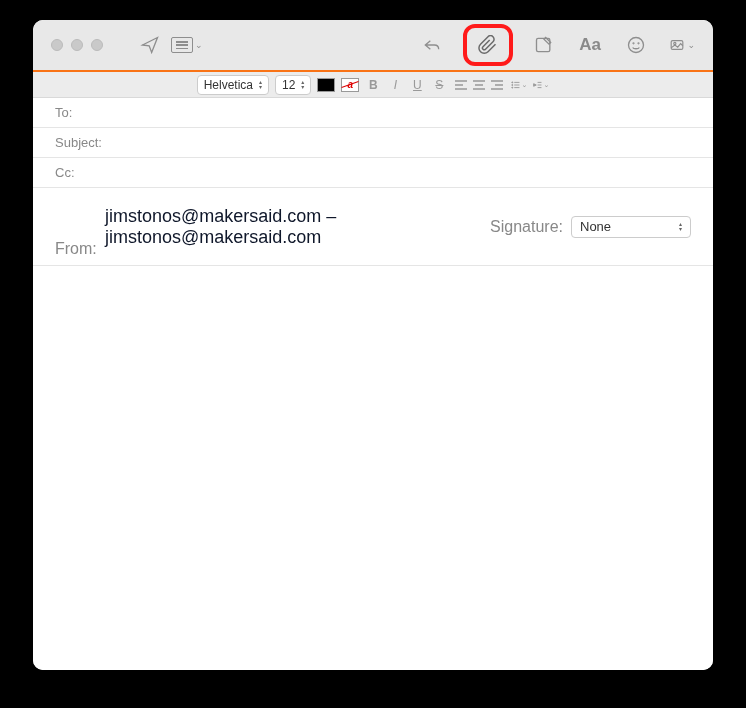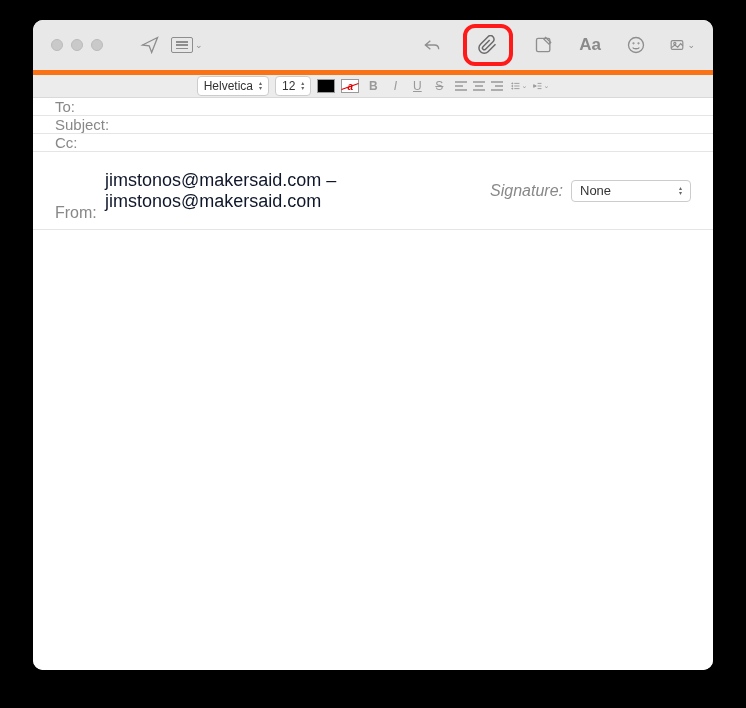--- a/index.html
+++ b/index.html
@@ -12,32 +12,32 @@
     .tb-icon { width: 26px; height: 26px; display: flex; align-items: center; justify-content: center; color: #8e8e8e; cursor: pointer; }
     .tb-icon svg { width: 20px; height: 20px; }
     .stationery { display: flex; align-items: center; color: #8e8e8e; cursor: pointer; }
     .stationery-box { width: 22px; height: 16px; border: 1.5px solid #8e8e8e; border-radius: 2px; display: flex; align-items: center; justify-content: center; }
     .stationery-lines { width: 12px; height: 8px; display: flex; flex-direction: column; justify-content: space-between; }
     .stationery-lines span { height: 1.5px; background: #8e8e8e; }
     .stationery-arrow { font-size: 9px; margin-left: 2px; color: #8e8e8e; }
     .flex-grow { flex: 1; }
     .tb-right { display: flex; align-items: center; gap: 20px; }
     .highlight-ring { position: relative; border: 4px solid #ff1a1a; border-radius: 12px; padding: 4px 8px; margin: -4px -2px; }
-    .format-bar { height: 28px; background: #ececec; border-top: 5px solid #f97316; border-bottom: 1px solid #d9d9d9; display: flex; align-items: center; justify-content: center; gap: 6px; font-size: 12px; color: #666; }
+    .format-bar { height: 28px; background: #ececec; border-top: 2px solid #f97316; border-bottom: 1px solid #d9d9d9; display: flex; align-items: center; justify-content: center; gap: 6px; font-size: 12px; color: #666; }
     .select { background: #fff; border: 1px solid #ccc; border-radius: 4px; height: 20px; display: flex; align-items: center; padding: 0 6px; font-size: 12px; color: #333; cursor: pointer; gap: 6px; }
     .select-arr { display: flex; flex-direction: column; font-size: 6px; line-height: 5px; color: #666; }
     .swatch { width: 18px; height: 14px; border: 1px solid #999; cursor: pointer; }
     .swatch.black { background: #000; }
     .swatch.white { background: #fff; position: relative; display: flex; align-items: center; justify-content: center; color: #d00; font-size: 10px; font-style: italic; font-weight: bold; }
     .swatch.white::after { content: ''; position: absolute; width: 18px; height: 1px; background: #d00; transform: rotate(-20deg); }
     .fmt-btn { width: 16px; height: 16px; display: flex; align-items: center; justify-content: center; color: #999; cursor: pointer; font-size: 12px; }
     .fmt-group { display: flex; gap: 2px; }
     .align-btn svg { width: 14px; height: 14px; }
     .headers { background: #fff; }
-    .hdr-row { display: flex; align-items: flex-start; padding: 0 22px; border-bottom: 1px solid #e5e5e5; font-size: 15px; }
+    .hdr-row { display: flex; align-items: flex-start; padding: 7px 22px; border-bottom: 1px solid #e5e5e5; font-size: 13px; }
     .hdr-label { color: #888; min-width: 58px; }
     .from-row { display: flex; align-items: center; padding: 7px 22px; border-bottom: 1px solid #e5e5e5; gap: 8px; }
     .from-value { color: #0f172a; font-size: 18px; }
     .from-spacer { flex: 1; }
     .sig-select { background: #fff; border: 1px solid #ccc; border-radius: 4px; height: 22px; display: flex; align-items: center; padding: 0 8px; font-size: 13px; color: #333; cursor: pointer; min-width: 120px; justify-content: space-between; }
     .body-area { flex: 1; background: #fff; }
   </style>
 </head>
 <body>
 
@@ -182,21 +182,21 @@
     <div class="hdr-row">
       <span class="hdr-label">Subject:</span>
     </div>
     <div class="hdr-row">
       <span class="hdr-label">Cc:</span>
     </div>
     <div class="from-row">
       <span class="hdr-label" style="min-width:42px;margin-top:45px;">From:</span>
       <span class="from-value">jimstonos@makersaid.com – jimstonos@makersaid.com</span>
       <div class="from-spacer"></div>
-      <span class="hdr-label" style="min-width:auto;font-style:italic;">Signature:</span>
+      <span class="hdr-label" style="min-width:auto;">Signature:</span>
       <div class="sig-select">
         <span>None</span>
         <span class="select-arr">
             <span>▴</span>
             <span>▾</span>
           </span>
       </div>
     </div>
   </div>
 

